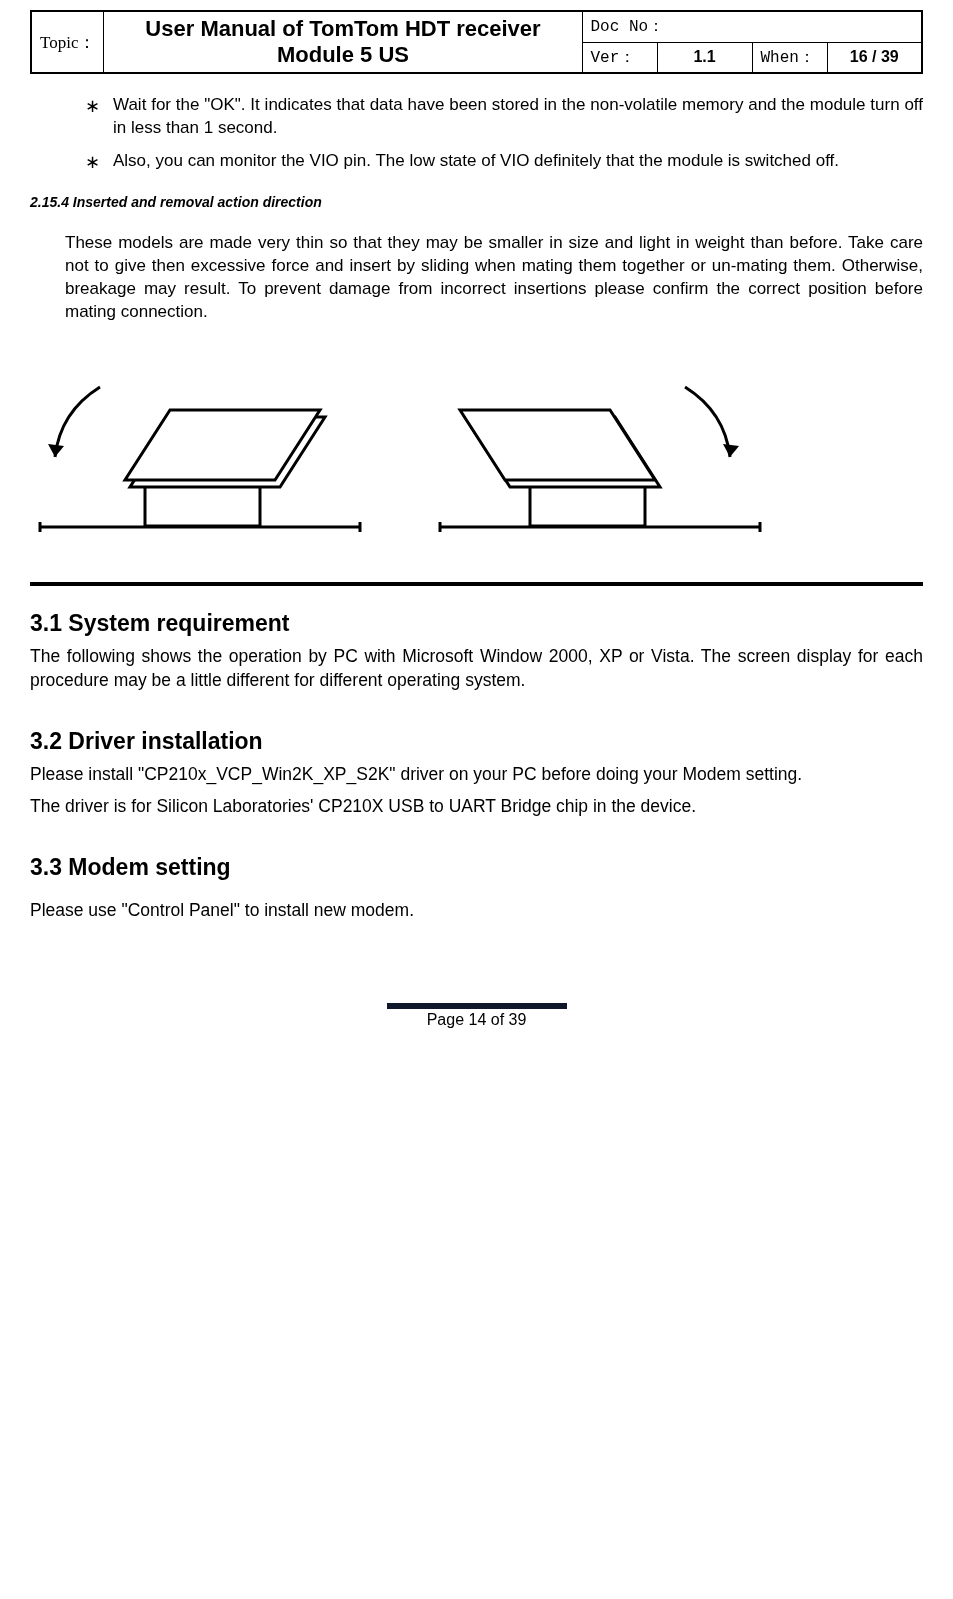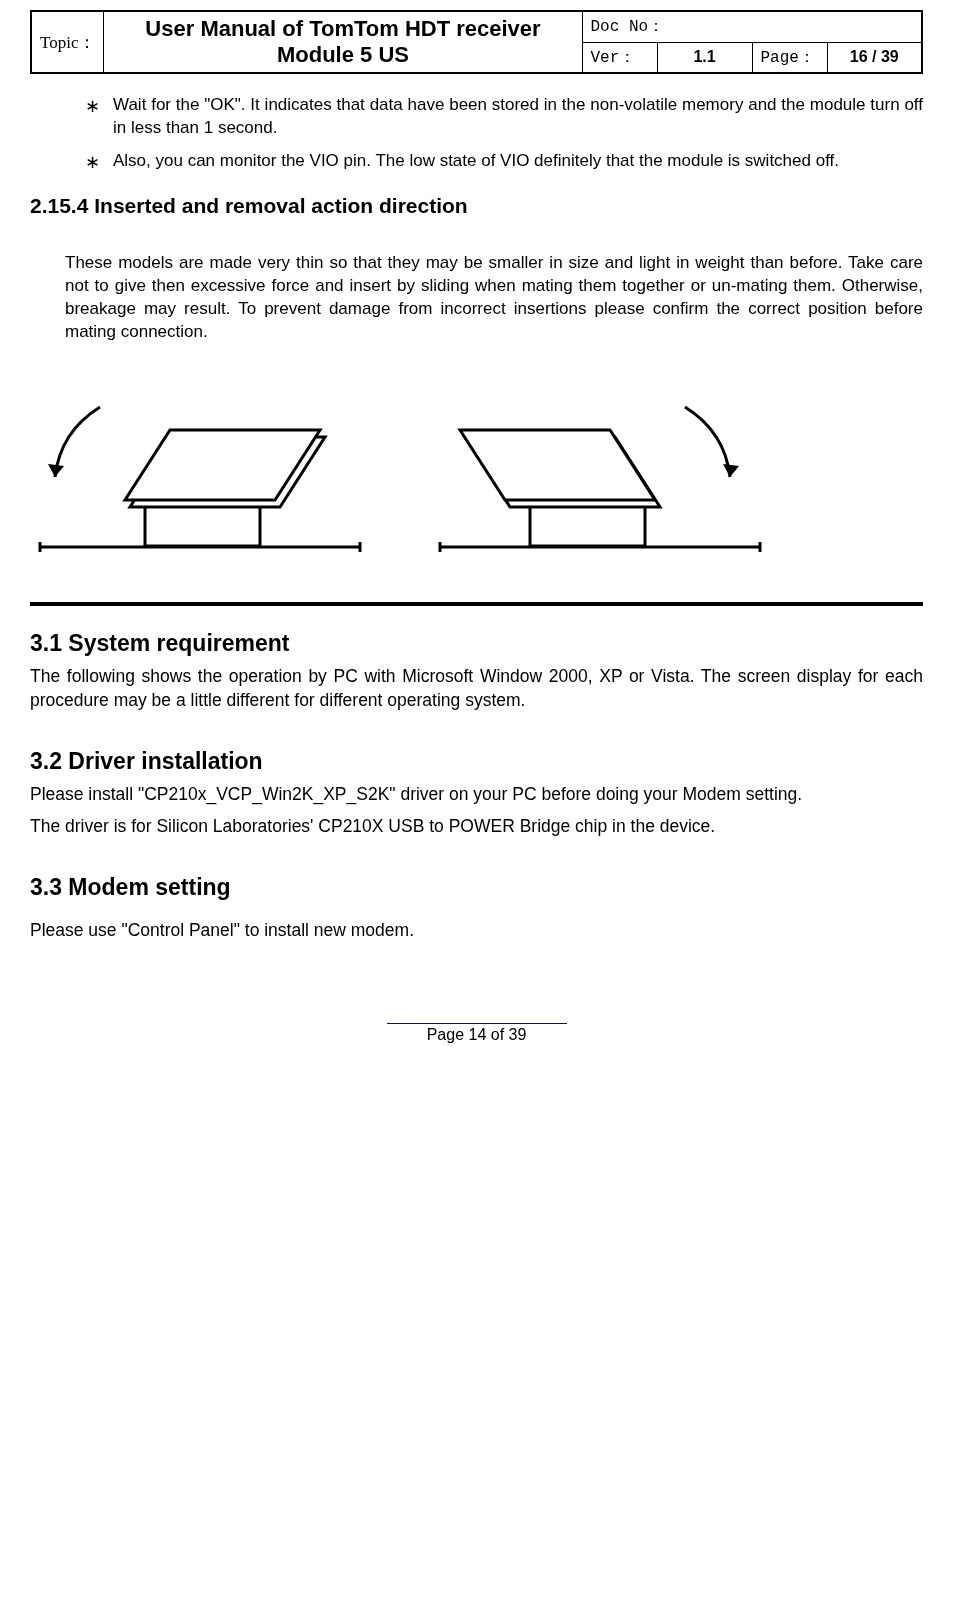--- a/index.html
+++ b/index.html
@@ -71,23 +71,24 @@
     .bullet-text {
       flex: 1;
     }
     .para-block {
       margin: 18px 0 28px 35px;
       font-size: 17px;
       line-height: 1.35;
       text-align: justify;
     }
     .h3 {
-      font-size: 21px;
-      font-weight: bold;
-      margin: 20px 0 34px 0;
+      font-size: 14px;
+      font-weight: bold;
+      margin: 20px 0 22px 0;
+      font-style: italic;
     }
     .h1 {
       font-size: 24px;
       font-weight: bold;
       margin: 18px 0 28px 0;
     }
     .hr-thick {
       border: none;
       border-top: 4px solid #000;
       margin: 30px 0 8px 0;
@@ -113,41 +114,41 @@
       width: 340px;
       height: 200px;
     }
     .footer {
       text-align: center;
       font-size: 16px;
       margin-top: 80px;
     }
     .footer-line {
       display: inline-block;
-      border-top: 1px solid #0f172a;
+      border-top: 6px solid #0f172a;
       padding-top: 2px;
       width: 180px;
     }
   </style>
 </head>
 <body>
 
 <div class="page-container">
 
   <table class="header-table">
     <tbody>
         <tr>
       <td class="topic-label" rowspan="2">Topic：</td>
       <td class="topic-value" rowspan="2">User Manual of TomTom HDT receiver  Module 5 US</td>
       <td class="small-label" colspan="4">Doc No：</td>
     </tr>
     <tr class="doc-row">
       <td class="small-label">Ver：</td>
       <td class="small-val">1.1</td>
-      <td class="small-label">Page：</td>
+      <td class="small-label">When：</td>
       <td class="small-val">16 / 39</td>
     </tr>
   </tbody>
     </table>
 
   <div class="bullets">
     <div class="bullet-item">
       <span class="bullet-mark">∗</span>
       <span class="bullet-text">Wait for the "OK". It indicates that data have been stored in the non-volatile memory and the module turn off in less than 1 second.</span>
     </div>
@@ -190,21 +191,21 @@
   </div>
 
   <hr class="hr-thick">
 
 
   <h3 class="h2">3.1  System requirement</h3>
   <p class="body-text">The following shows the operation by PC with Microsoft Window 2000, XP or Vista. The screen display for each procedure may be a little different for different operating system.</p>
 
   <h3 class="h2" style="margin-top:36px">3.2  Driver installation</h3>
   <p class="body-text">Please install "CP210x_VCP_Win2K_XP_S2K" driver on your PC before doing your Modem setting.</p>
-  <p class="body-text">The driver is for Silicon Laboratories' CP210X USB to POWER Bridge chip in the device.</p>
+  <p class="body-text">The driver is for Silicon Laboratories' CP210X USB to UART Bridge chip in the device.</p>
 
   <h3 class="h2" style="margin-top:36px">3.3  Modem setting</h3>
   <p class="body-text" style="margin-top:18px">Please use "Control Panel" to install new modem.</p>
 
   <div class="footer">
     <span class="footer-line">Page 14 of 39</span>
   </div>
 
 </div>
 

